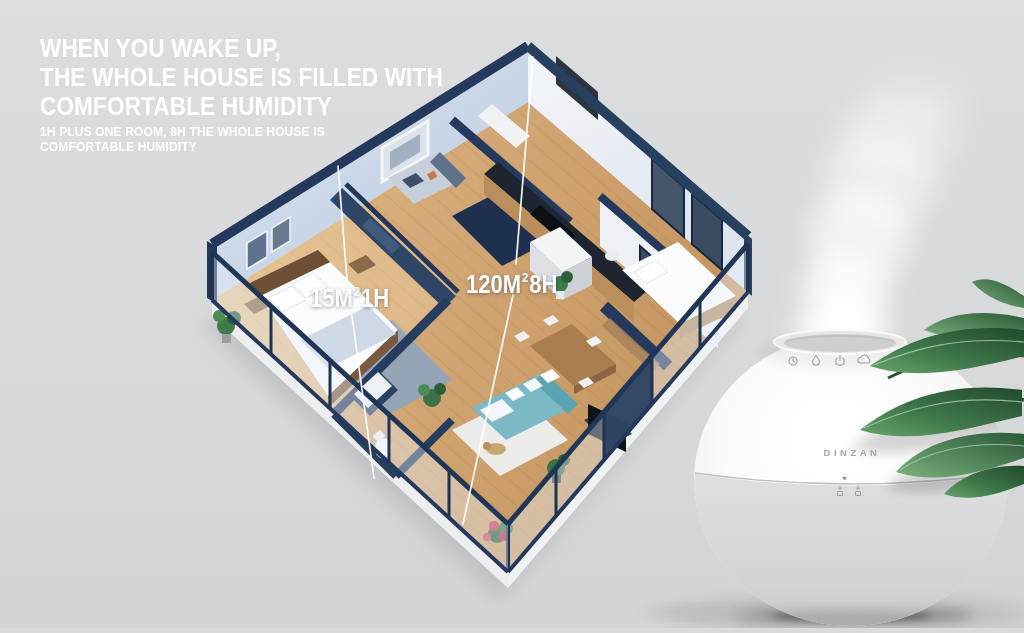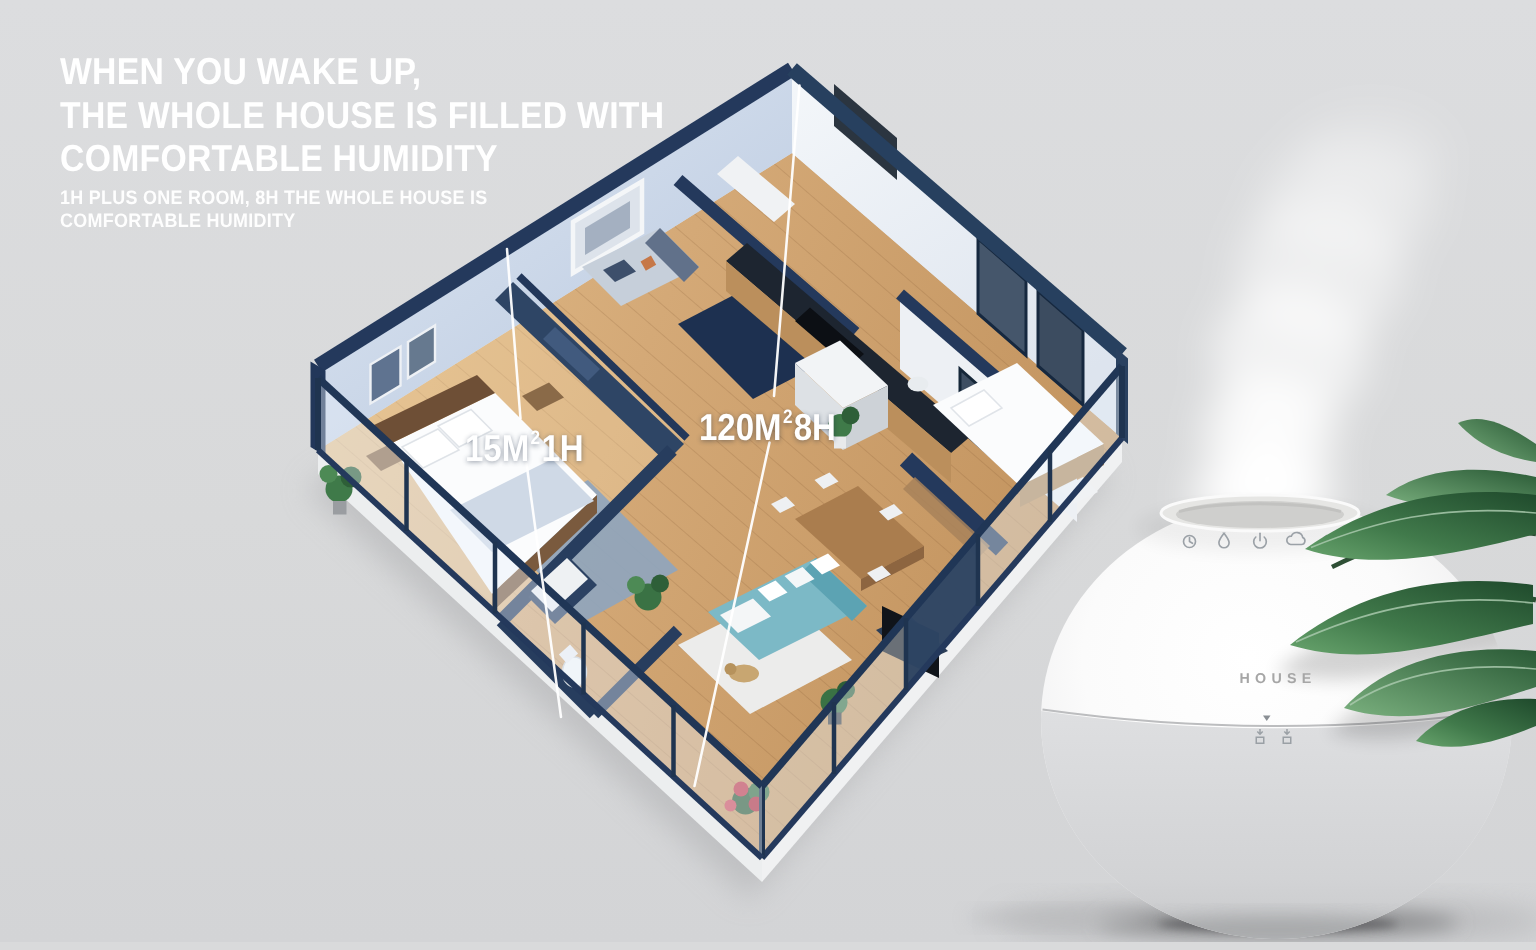--- a/index.html
+++ b/index.html
@@ -340,14 +340,14 @@
   </div>
   <div class="subheadline">
     <div>1H PLUS ONE ROOM, 8H THE WHOLE HOUSE IS</div>
     <div>COMFORTABLE HUMIDITY</div>
   </div>
 
   <div class="floor-label lbl-15"><span>15M</span><sup>2</sup><span>1H</span></div>
 
   <div class="floor-label lbl-120"><span>120M</span><sup>2</sup><span>8H</span></div>
 
-  <div class="brand">HOUSE</div>
+  <div class="brand">DINZAN</div>
 </div>
 
 </body></html>

